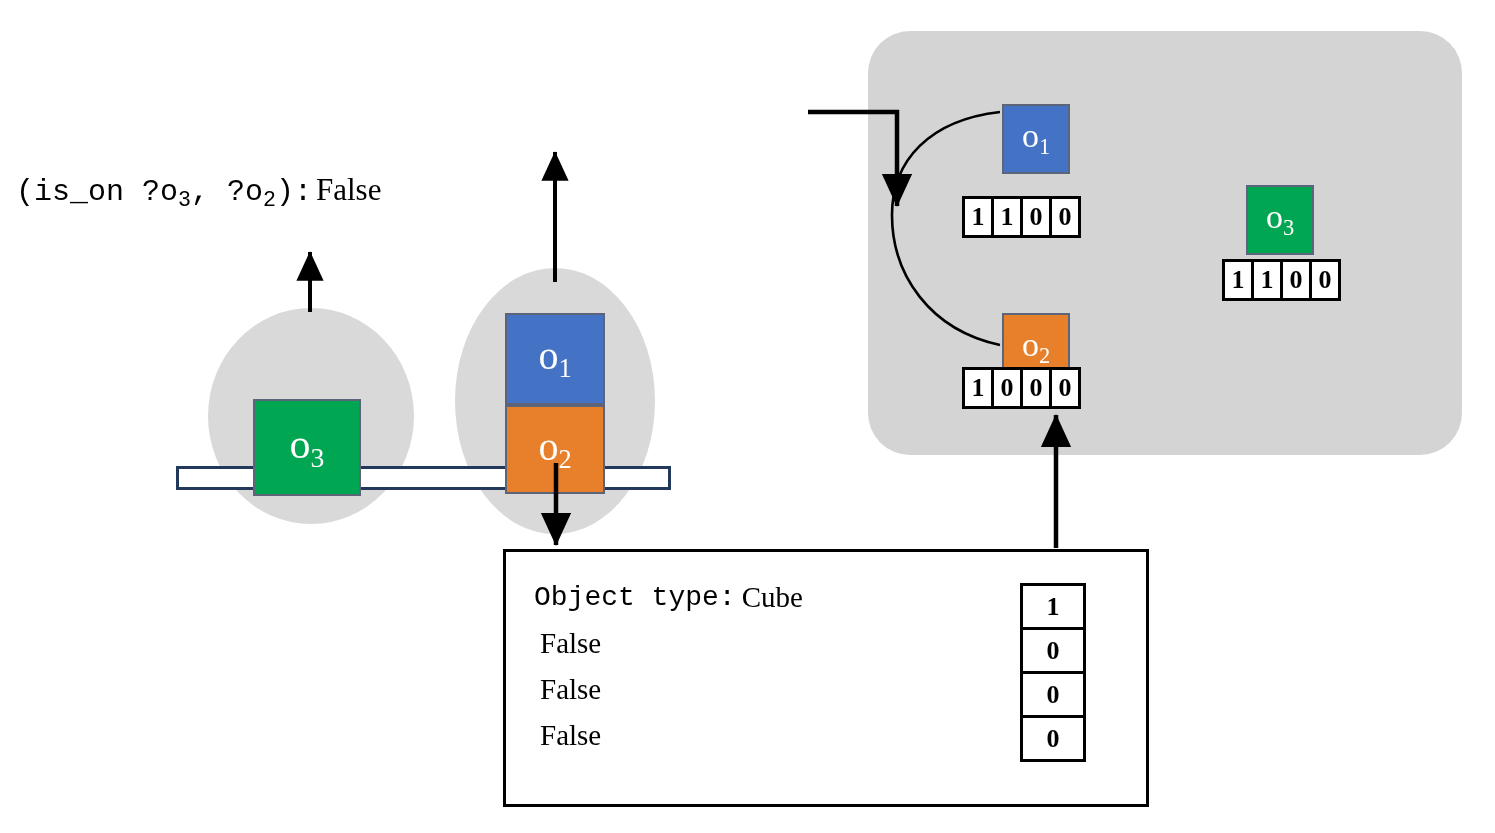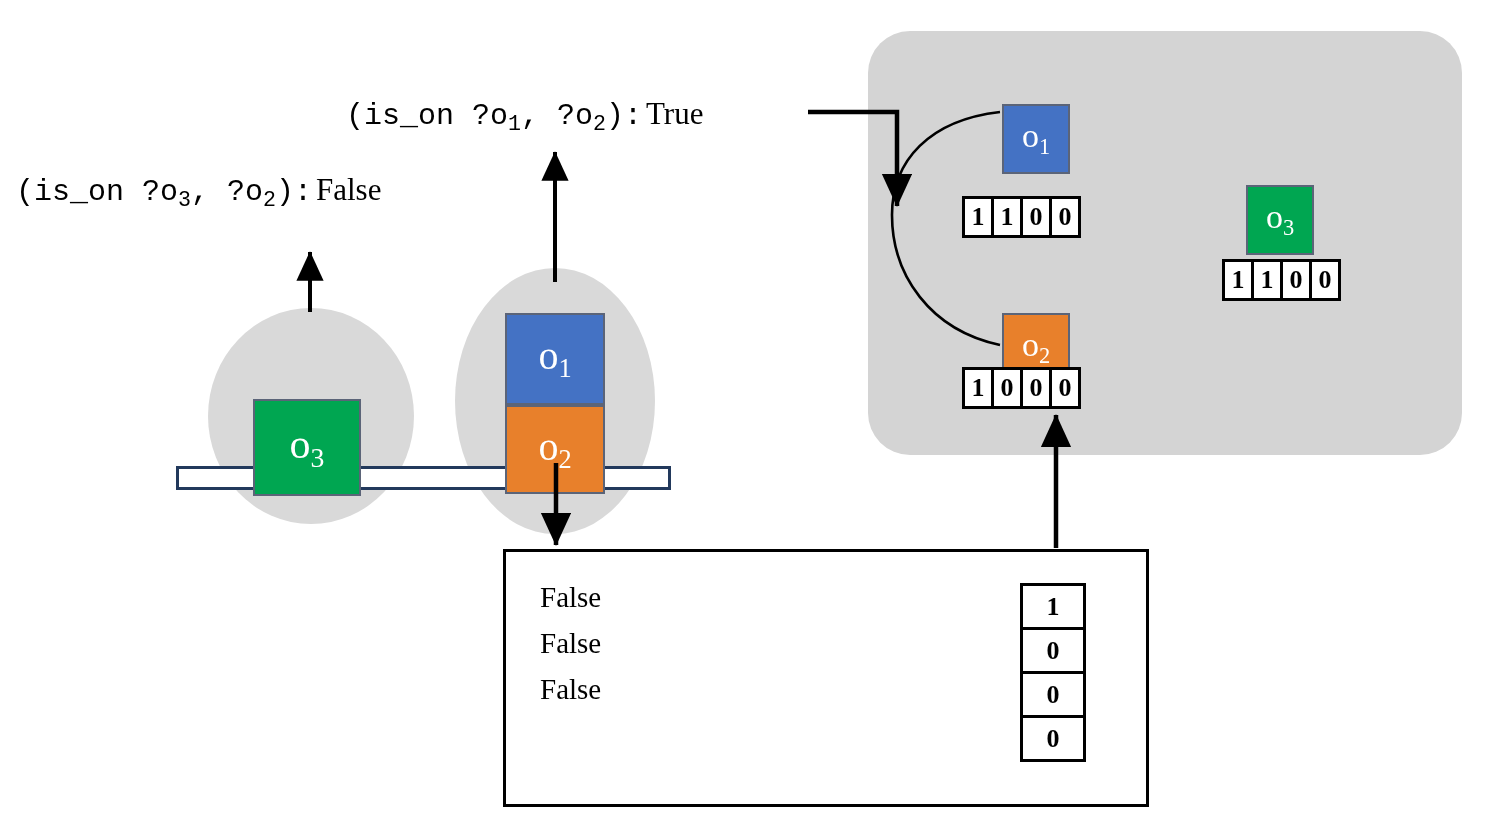--- a/index.html
+++ b/index.html
@@ -184,24 +184,20 @@
 
   <div class="abs block" id="scene-o2" style="background:#e8802b;">
     <span class="lbl"><span>o</span><sub>2</sub></span>
   </div>
 
   <div class="abs caption" id="caption-false">
     <span class="pred"><span>(is_on ?o</span><sub>3</sub><span>, ?o</span><sub>2</sub><span>):</span></span>
     <span class="val">False</span>
   </div>
 
-  <div class="abs caption" id="caption-true">
-    <span class="pred"><span>(is_on ?o</span><sub>1</sub><span>, ?o</span><sub>2</sub><span>):</span></span>
-    <span class="val">True</span>
-  </div>
 
   <div class="abs block" id="node-o1" style="background:#4472c4;">
     <span class="lbl"><span>o</span><sub>1</sub></span>
   </div>
 
   <div class="abs block" id="node-o2" style="background:#e8802b;">
     <span class="lbl"><span>o</span><sub>2</sub></span>
   </div>
 
   <div class="abs block" id="node-o3" style="background:#00a651;">
@@ -225,20 +221,24 @@
   <div class="abs bitvec-h" id="bits-o3">
     <div class="cell">1</div>
     <div class="cell">1</div>
     <div class="cell">0</div>
     <div class="cell">0</div>
   </div>
 
   <div class="abs" id="info-box">
     <div id="info-lines">
 
+      <div class="info-line">
+        <span class="pred">Object type:</span>
+        <span class="val">Cube</span>
+      </div>
 
       <div class="info-line">
         <span class="val">False</span>
       </div>
 
       <div class="info-line">
         <span class="val">False</span>
       </div>
 
       <div class="info-line">

